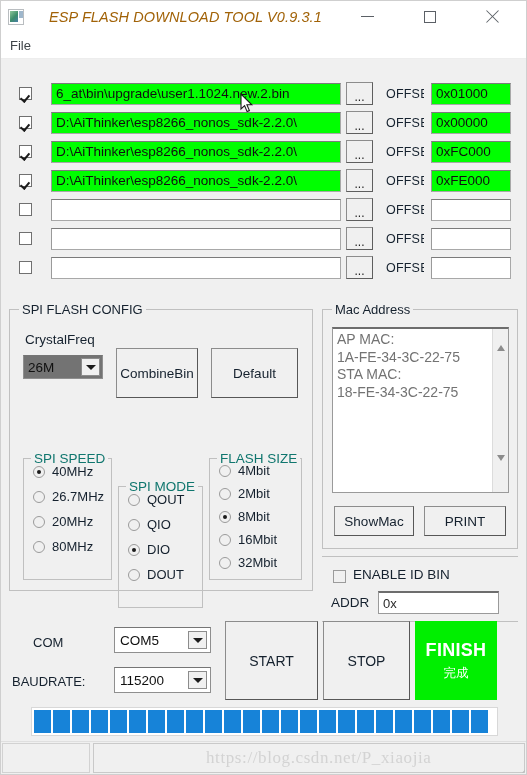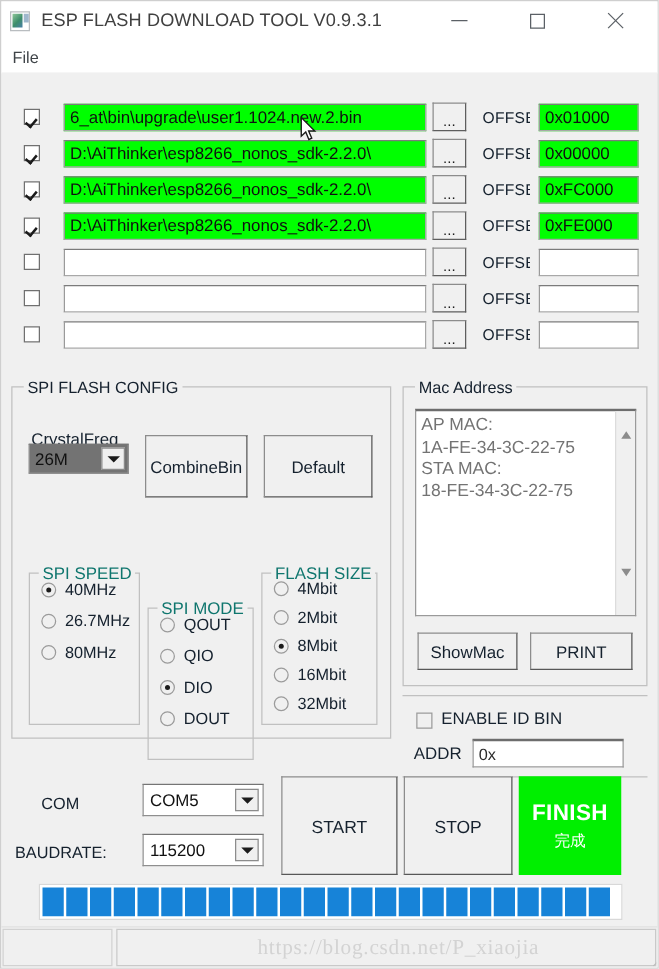--- a/index.html
+++ b/index.html
@@ -36,25 +36,26 @@
   }
   #app-icon .sq1 {
     position: absolute; left: 1px; top: 1px; width: 8px; height: 11px;
     background: linear-gradient(135deg,#8fc79a 0%, #3d8d6a 55%, #4a7fa8 100%);
   }
   #app-icon .sq2 {
     position: absolute; left: 10px; top: 1px; width: 4px; height: 7px;
     background: #9fb7cc;
   }
   #title-text {
-    margin-left: 9px;
+    margin-left: 25px;
     font-size: 14.5px;
-    color: #404040;
+    color: #a16207;
     white-space: nowrap;
     letter-spacing: 0.1px;
+    font-style: italic;
   }
   .win-btn {
     position: absolute; top: 0; height: 31px; width: 45px;
     display: flex; align-items: center; justify-content: center;
     color: #5b6066;
   }
   #btn-min { right: 136px; }
   #btn-max { right: 74px; }
   #btn-close { right: 12px; }
   #btn-min .g { width: 13px; height: 1px; background: #5b6066; }
@@ -176,21 +177,21 @@
     padding: 0 3px;
     font-size: 13px; color: #15212e;
     white-space: nowrap;
   }
 
   #spi-config { left: 8px; top: 250px; width: 304px; height: 282px; }
   #mac-group  { left: 321px; top: 250px; width: 196px; height: 240px; }
 
   #lbl-crystal {
     position: absolute; left: 15px; top: 22px;
-    font-size: 13.5px; color: #15212e; margin-top: 12px;
+    font-size: 13.5px; color: #15212e;
   }
   #combo-crystal {
     position: absolute; left: 13px; top: 45px;
     width: 80px; height: 24px;
     background: #737373;
     border: 1px solid #8f8f8f;
     border-top-color: #757575;
     display: flex; align-items: center;
   }
   #combo-crystal .val {
@@ -579,20 +580,24 @@
 
       <div class="radiogroup" id="rg-speed">
         <div class="rg-title">SPI SPEED</div>
         <div class="radio sel">
           <div class="dot"></div>
           <div class="rl">40MHz</div>
         </div>
         <div class="radio">
           <div class="dot"></div>
           <div class="rl">26.7MHz</div>
+        </div>
+        <div class="radio">
+          <div class="dot"></div>
+          <div class="rl">20MHz</div>
         </div>
         <div class="radio">
           <div class="dot"></div>
           <div class="rl">80MHz</div>
         </div>
       </div>
 
       <div class="radiogroup" id="rg-mode">
         <div class="rg-title">SPI MODE</div>
         <div class="radio">

